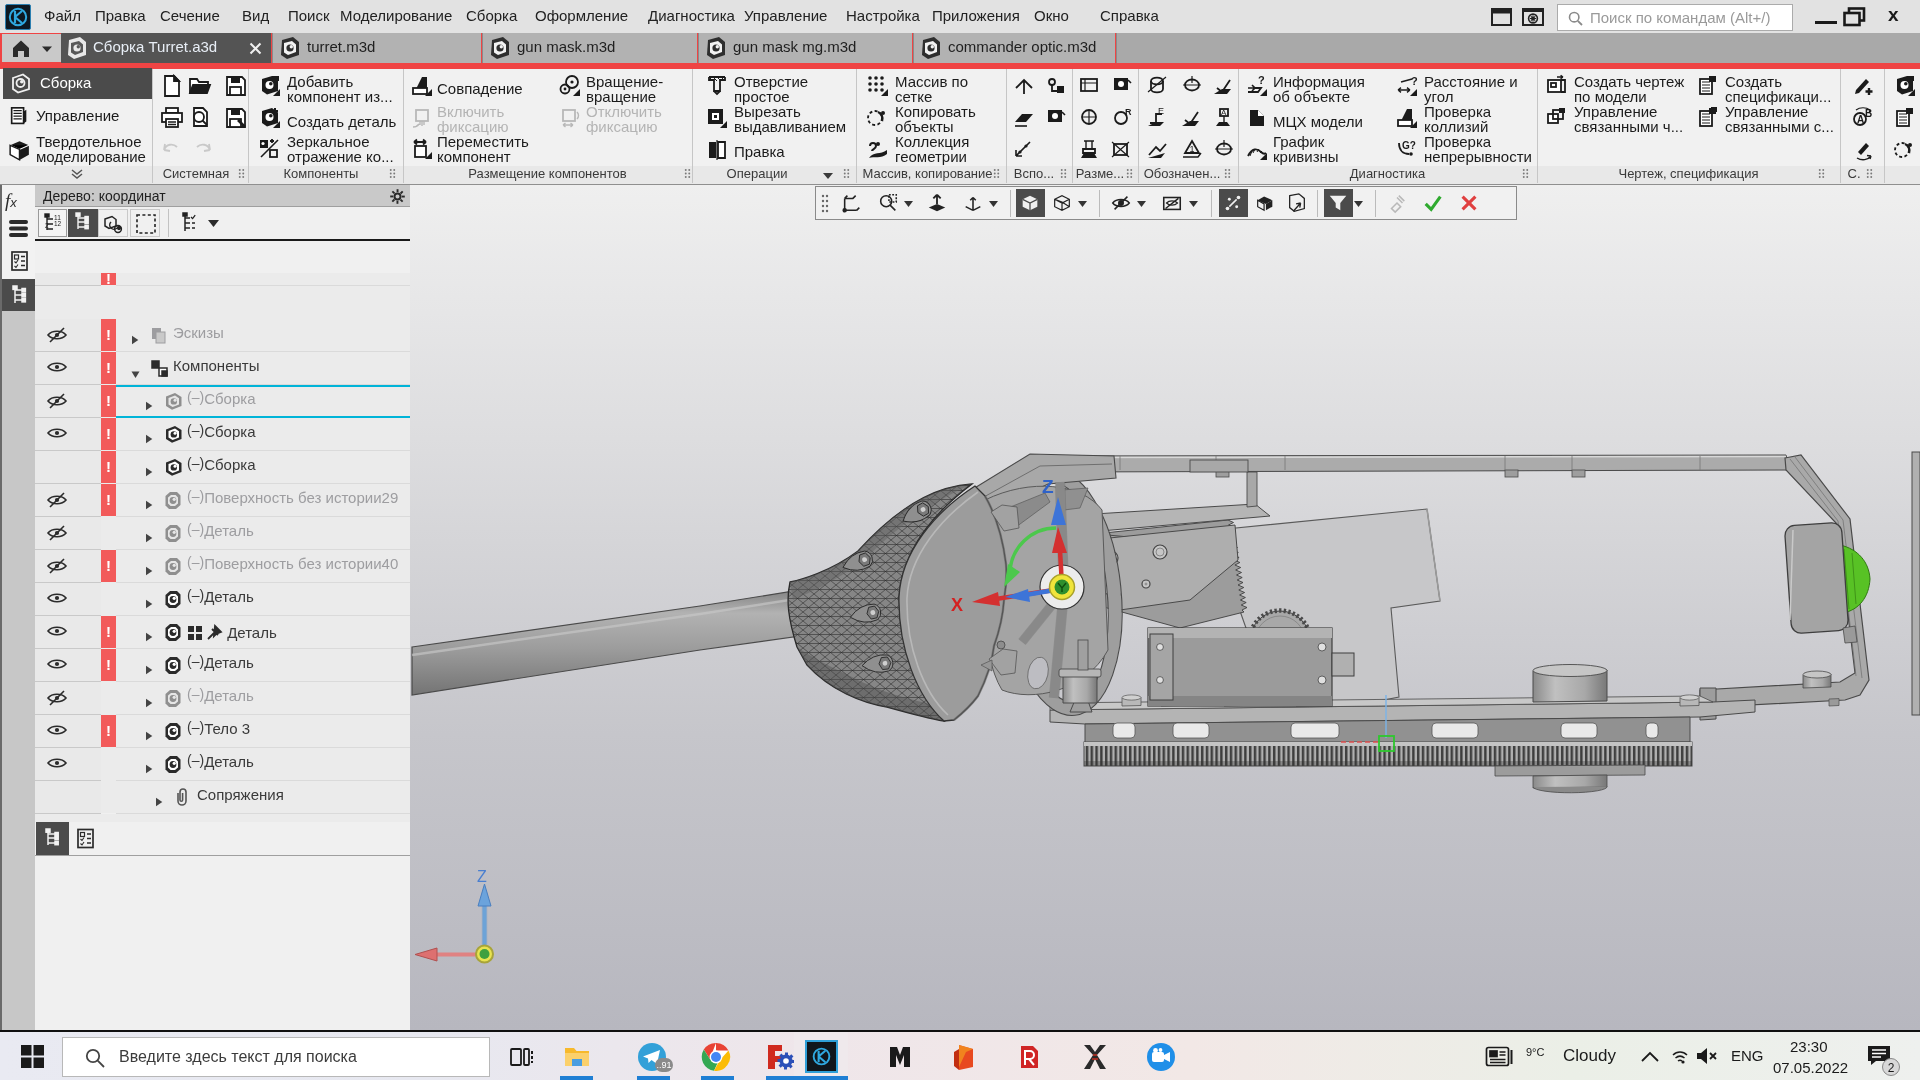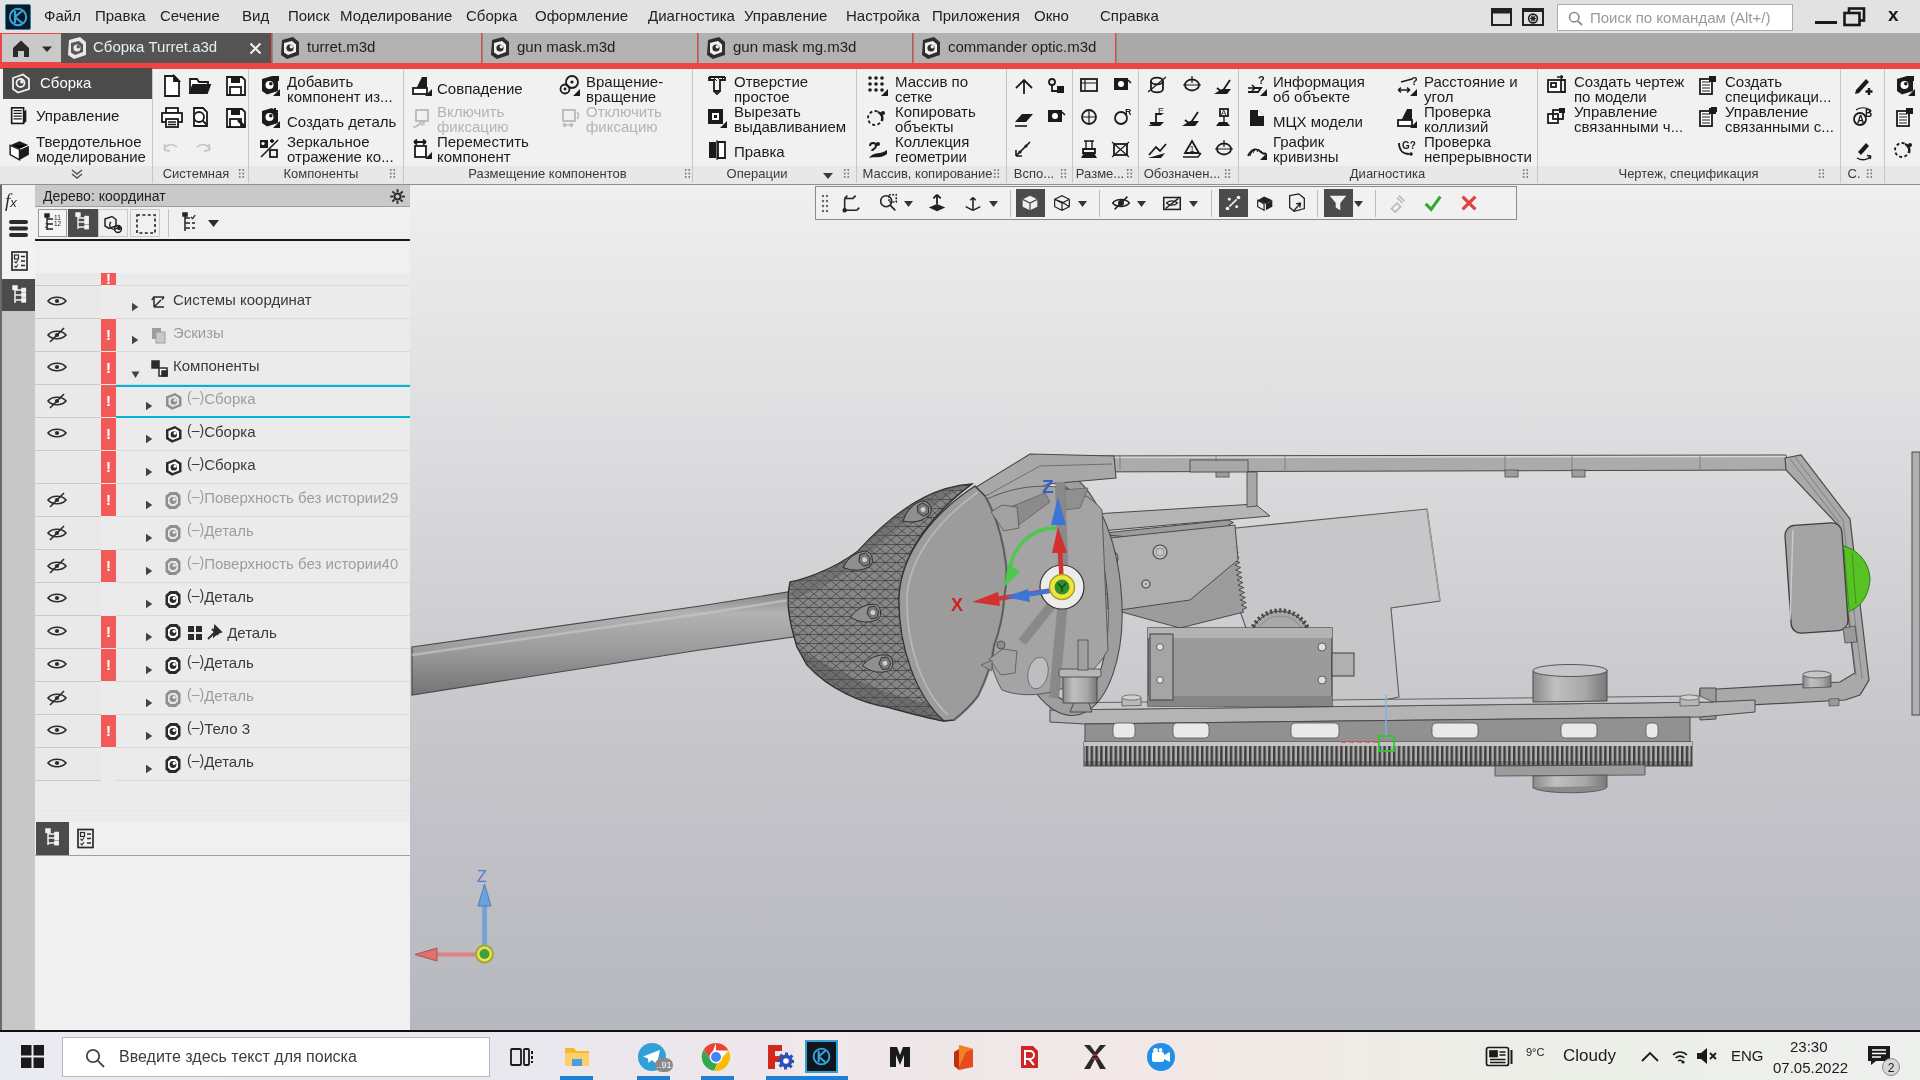--- a/index.html
+++ b/index.html
@@ -662,36 +662,20 @@
       <svg class="abs" style="left:172px;top:12px" width="13" height="9" viewBox="0 0 13 9">
         <path d="M1 1 L6.5 8 L12 1 Z" fill="#2b2b2b"></path>
       </svg>
     </div>
     <div class="abs" style="left:0;top:88px;width:375px;height:540px;background:#ebebeb">
       <div class="row" style="top:0px;height:13px">
         <div class="eyecell" style="height:13px"></div>
         <div class="bang" style="height:12px;line-height:12px">!</div>
         <div class="trow" style="height:13px;"></div>
       </div>
-      <div class="row" style="top:13px;height:33px">
-        <div class="eyecell" style="height:33px"></div>
-        <div class="abs" style="left:11px;top:7px"><svg width="22" height="16" viewBox="0 0 22 16">
-            <path d="M2 8 C6 3 16 3 20 8 C16 13 6 13 2 8 Z" fill="none" stroke="#2b2b2b" stroke-width="1.6"></path>
-            <circle cx="11" cy="8" r="2.1" fill="#2b2b2b"></circle>
-          </svg></div>
-        <div class="trow" style="height:33px;"></div>
-        <div class="abs" style="left:96px;top:12px"><svg width="8" height="10" viewBox="0 0 8 10">
-            <path d="M1 0.8 L7.3 5 L1 9.2 Z" fill="#444"></path>
-          </svg></div>
-        <div class="abs" style="left:114px;top:6px"><svg width="20" height="20" viewBox="0 0 20 20" stroke="#2b2b2b" fill="none" stroke-width="1.5">
-            <path d="M5 15 L5 5 L15 5 M5 15 L15 15 M5 15 L12 8"></path>
-            <path d="M5 5 l-2.2 3 M15 5 l-2 2.6"></path>
-          </svg></div>
-        <div class="abs " style="left:138px;top:5px;font-size:15px;color:#3a3a3a;white-space:nowrap">Системы координат</div>
-      </div>
       <div class="row" style="top:46px;height:33px">
         <div class="eyecell" style="height:33px"></div>
         <div class="abs" style="left:11px;top:7px"><svg width="22" height="18" viewBox="0 0 22 18">
             <path d="M2 9 C6 4 16 4 20 9 C16 14 6 14 2 9 Z" fill="none" stroke="#2b2b2b" stroke-width="1.6"></path>
             <circle cx="11" cy="9" r="2.1" fill="#2b2b2b"></circle>
             <path d="M4 16 L18 2" stroke="#2b2b2b" stroke-width="1.6"></path>
           </svg></div>
         <div class="bang" style="height:32px;line-height:32px">!</div>
         <div class="trow" style="height:33px;"></div>
         <div class="abs" style="left:96px;top:12px"><svg width="8" height="10" viewBox="0 0 8 10">
@@ -945,20 +929,31 @@
         <div class="abs" style="left:110px;top:12px"><svg width="8" height="10" viewBox="0 0 8 10">
             <path d="M1 0.8 L7.3 5 L1 9.2 Z" fill="#444"></path>
           </svg></div>
         <div class="abs" style="left:128px;top:6px"><svg width="20" height="21" viewBox="0 0 20 21">
             <path d="M2.5 6 L7 2 H14 L17.5 5.5 V15 L13 19 H6 L2.5 15.5 Z" fill="#2b2b2b"></path>
             <path d="M5 7.5 L8 5 H12.6 L15 7.4 V13.5 L12 16 H7.6 L5 13.6 Z" fill="#ffffff"></path>
             <circle cx="10" cy="10.5" r="3.4" fill="#2b2b2b"></circle>
             <circle cx="11.2" cy="9.3" r="1.6" fill="#ffffff"></circle>
           </svg></div>
         <div class="abs " style="left:152px;top:5px;font-size:15px;color:#3a3a3a;white-space:nowrap"><span style="color:#3a3a3a;font-size:14px;position:relative;top:-2px">(–)</span>Деталь</div>
+      </div>
+      <div class="row" style="top:508px;height:33px">
+        <div class="eyecell" style="height:33px"></div>
+        <div class="trow" style="height:33px;"></div>
+        <div class="abs" style="left:120px;top:12px"><svg width="8" height="10" viewBox="0 0 8 10">
+            <path d="M1 0.8 L7.3 5 L1 9.2 Z" fill="#444"></path>
+          </svg></div>
+        <div class="abs" style="left:138px;top:6px"><svg width="18" height="20" viewBox="0 0 18 20">
+            <path d="M5 6 V14 a4 4 0 0 0 8 0 V5 a3 3 0 0 0 -6 0 V13 a1.3 1.3 0 0 0 2.6 0 V6" fill="none" stroke="#555" stroke-width="1.6"></path>
+          </svg></div>
+        <div class="abs " style="left:162px;top:5px;font-size:15px;color:#3a3a3a;white-space:nowrap">Сопряжения</div>
       </div>
     </div>
     <div class="abs" style="left:0;top:629px;width:375px;height:12px;background:#ebebeb;border-bottom:1px solid #aaa"></div>
     <div class="abs" style="left:0;top:637px;width:375px;height:34px;background:#f0f0f0;border-bottom:1px solid #9f9f9f">
       <div class="abs" style="left:1px;top:0;width:33px;height:33px;background:#4b4b4b">
         <svg class="abs" style="left:7px;top:6px" width="20" height="21" viewBox="0 0 20 21" stroke="#f2f2f2" fill="none" stroke-width="1.5">
           <path d="M5 3 v14 M5 6 h8 M5 10 h8 M5 15 h8"></path>
           <rect x="3" y="1" width="4" height="3.2" fill="#f2f2f2"></rect>
           <rect x="12" y="4.5" width="3.2" height="3.2" fill="#f2f2f2"></rect>
           <rect x="12" y="8.5" width="3.2" height="3.2" fill="#f2f2f2"></rect>

